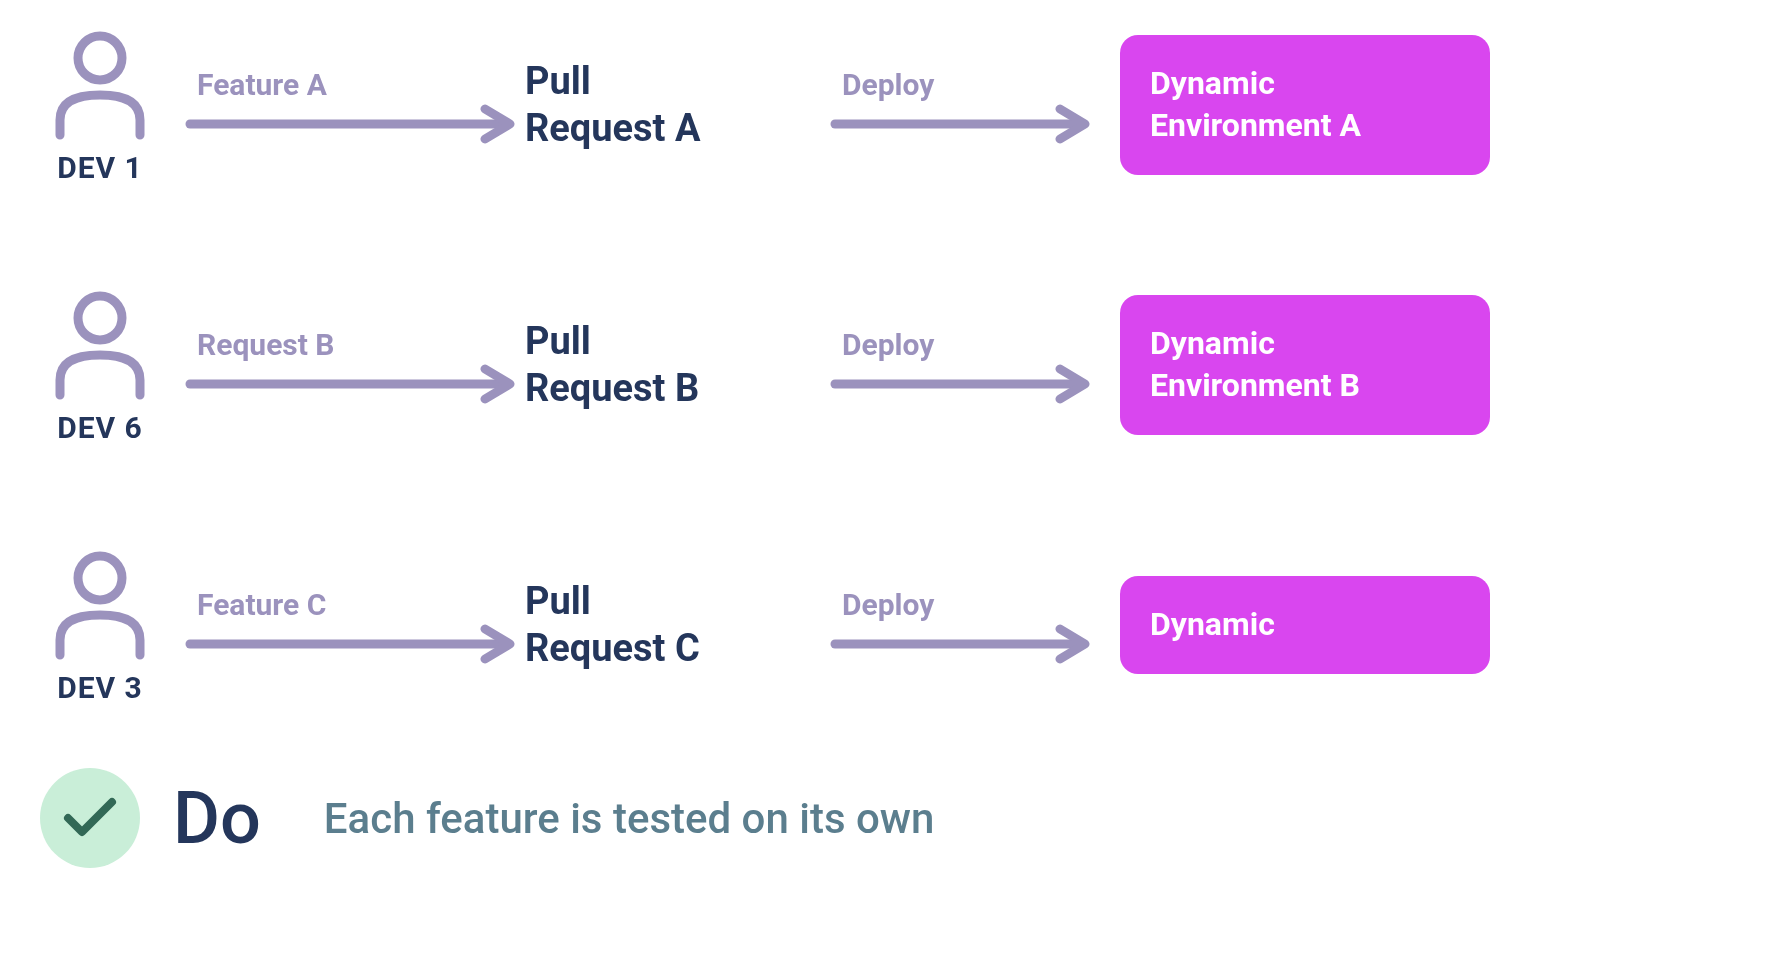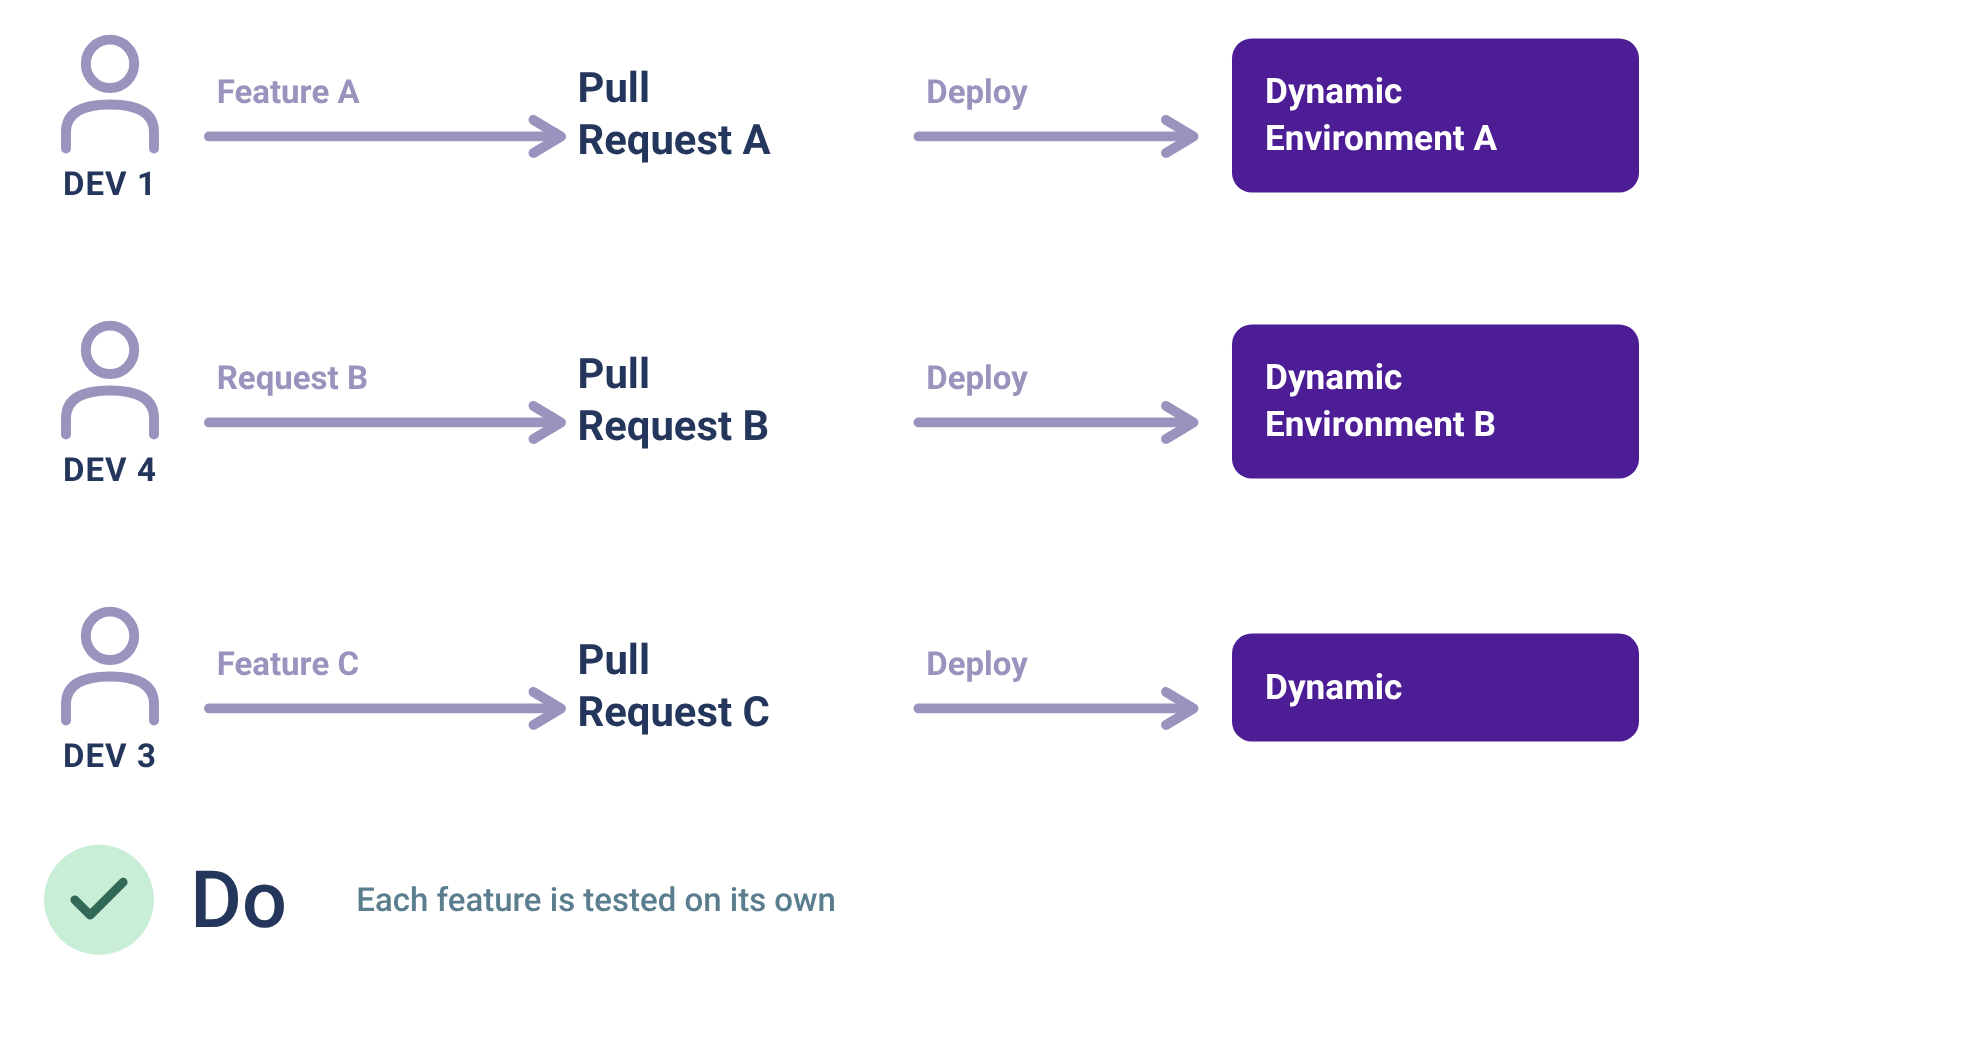--- a/index.html
+++ b/index.html
@@ -64,21 +64,21 @@
     font-size: 38px;
     font-weight: 700;
     color: #24365b;
     line-height: 1.25;
   }
   .env-col {
     flex: 0 0 370px;
     margin-left: 20px;
   }
   .env-box {
-    background: #4c1d95;
+    background: #d946ef;
     border-radius: 18px;
     padding: 28px 30px;
     color: #ffffff;
     font-size: 32px;
     font-weight: 700;
     line-height: 1.3;
   }
   .footer {
     display: flex;
     align-items: center;
@@ -95,21 +95,21 @@
     align-items: center;
     justify-content: center;
   }
   .do-text {
     font-size: 72px;
     font-weight: 500;
     color: #24365b;
     margin-left: 5px;
   }
   .caption-text {
-    font-size: 30px;
+    font-size: 42px;
     font-weight: 500;
     color: #5b7e8e;
     margin-left: 35px;
   }
 </style>
 </head>
 <body>
 
 <div class="rows">
 
@@ -146,21 +146,21 @@
       </div>
     </div>
   </div>
 
   <div class="row">
     <div class="dev-col">
       <svg width="100" height="110" viewBox="0 0 100 110">
         <circle cx="50" cy="28" r="22" fill="none" stroke="#9b92bd" stroke-width="9"></circle>
         <path d="M 10 105 L 10 90 Q 10 65 50 65 Q 90 65 90 90 L 90 105" fill="none" stroke="#9b92bd" stroke-width="9" stroke-linecap="round"></path>
       </svg>
-      <div class="dev-label">DEV 4</div>
+      <div class="dev-label">DEV 6</div>
     </div>
     <div class="arrow-col">
       <div class="arrow-label">Request B</div>
       <svg width="340" height="40" viewBox="0 0 340 40">
         <line x1="5" y1="20" x2="315" y2="20" stroke="#9b92bd" stroke-width="9" stroke-linecap="round"></line>
         <path d="M 300 5 L 325 20 L 300 35" fill="none" stroke="#9b92bd" stroke-width="9" stroke-linecap="round" stroke-linejoin="round"></path>
       </svg>
     </div>
     <div class="pr-col">
       <div class="pr-text">Pull</div>

